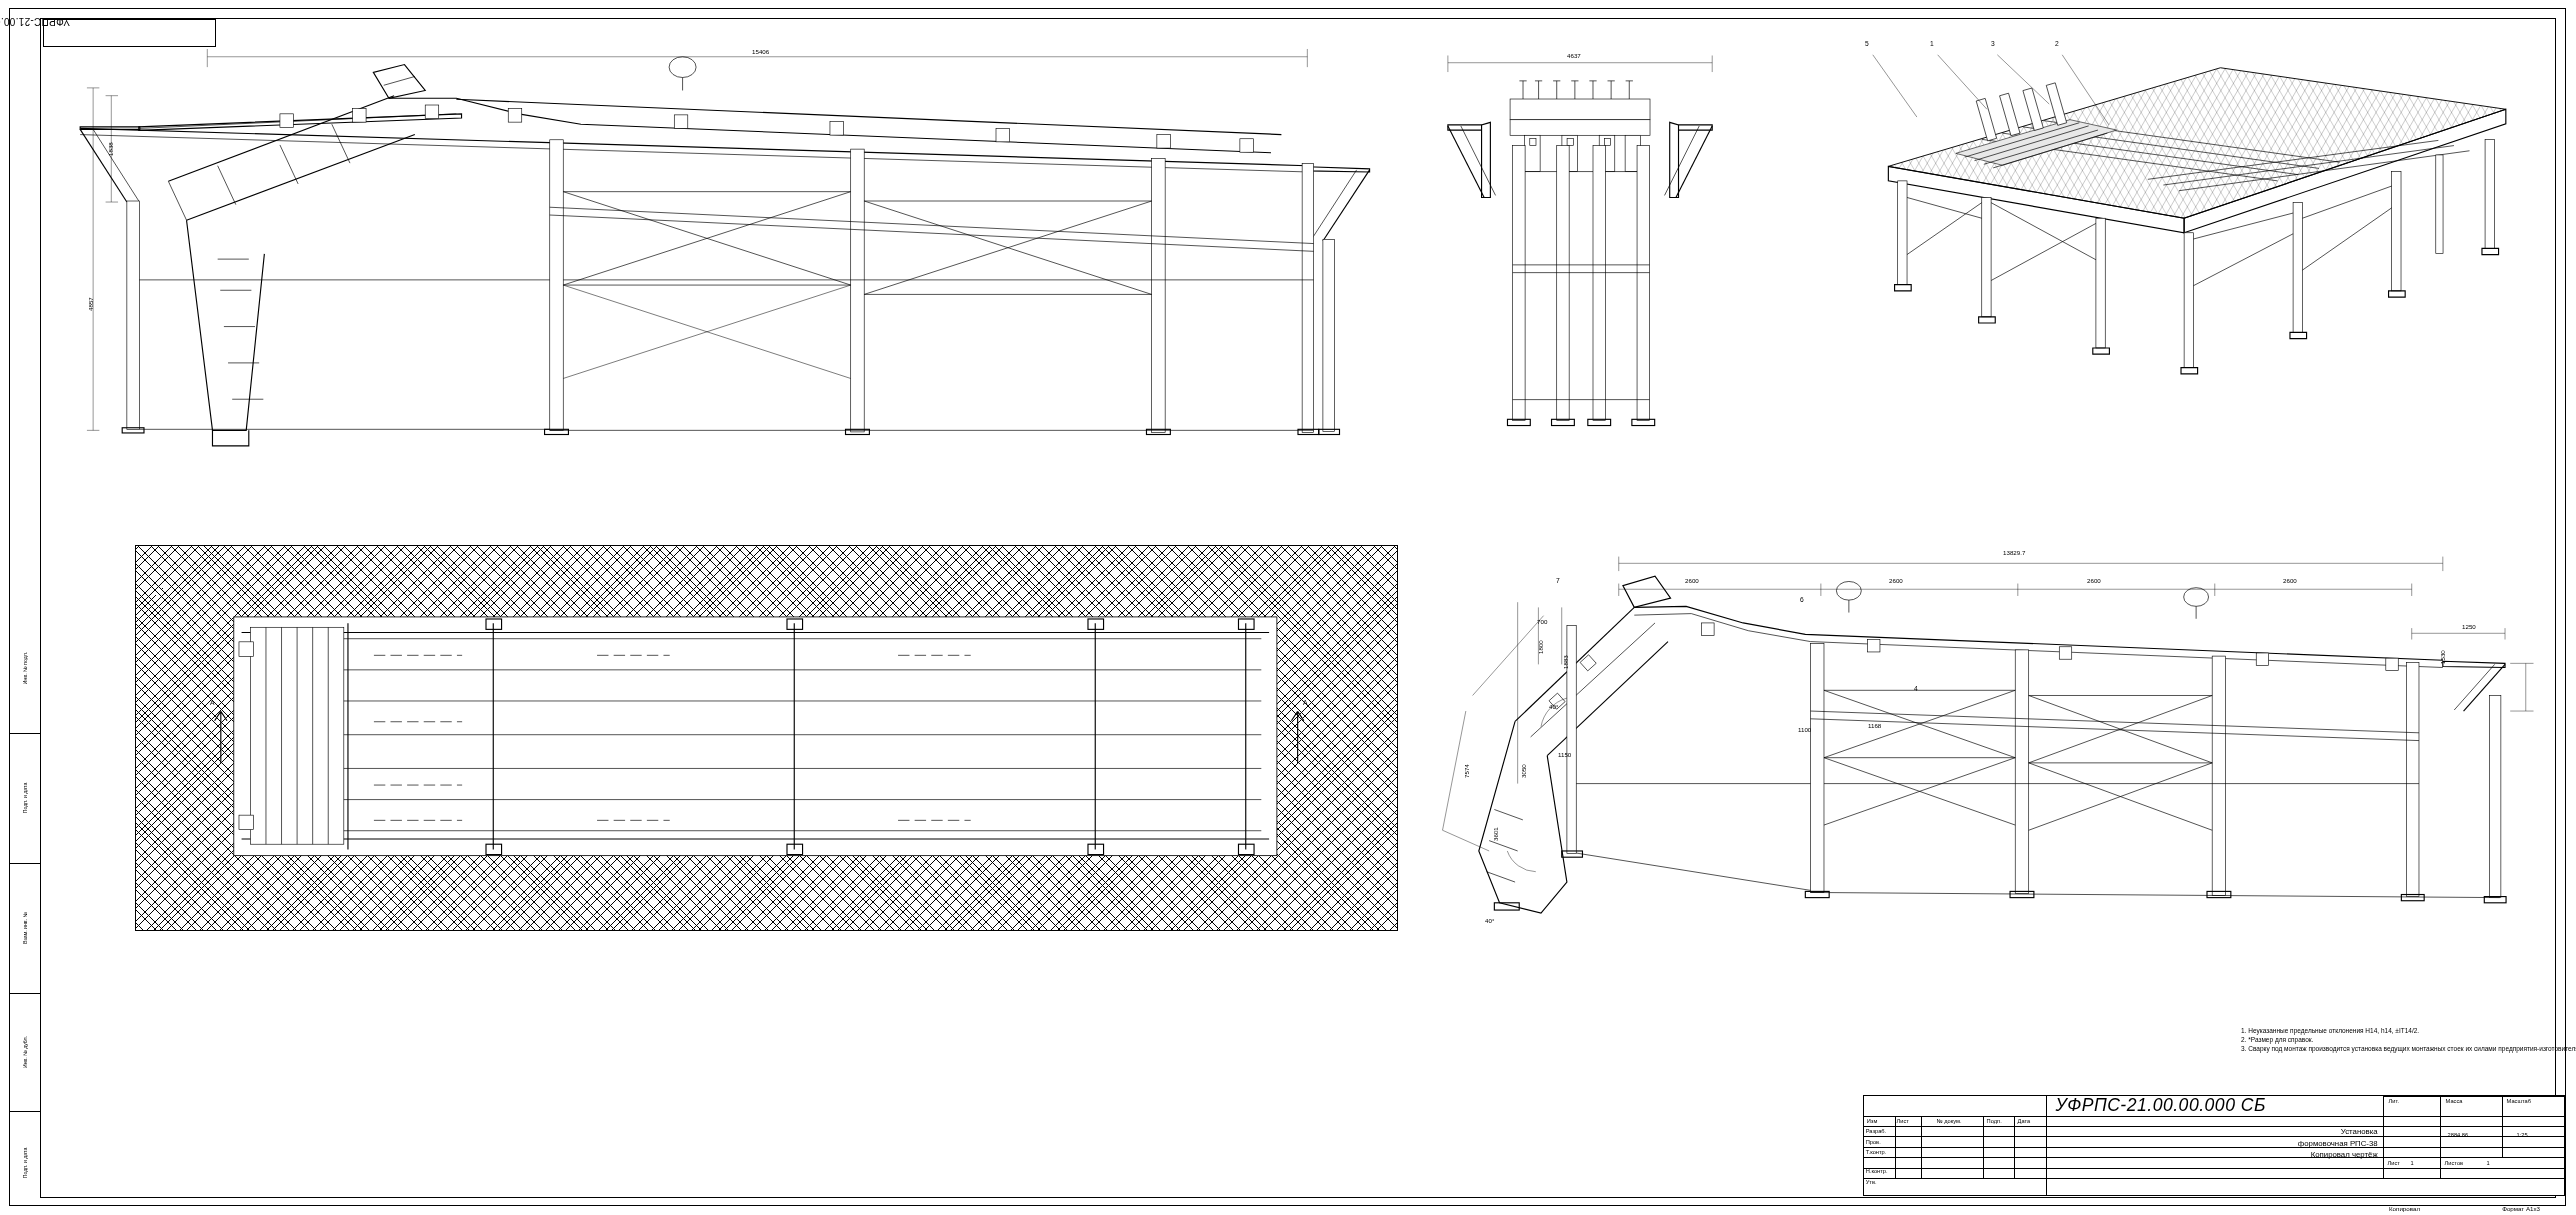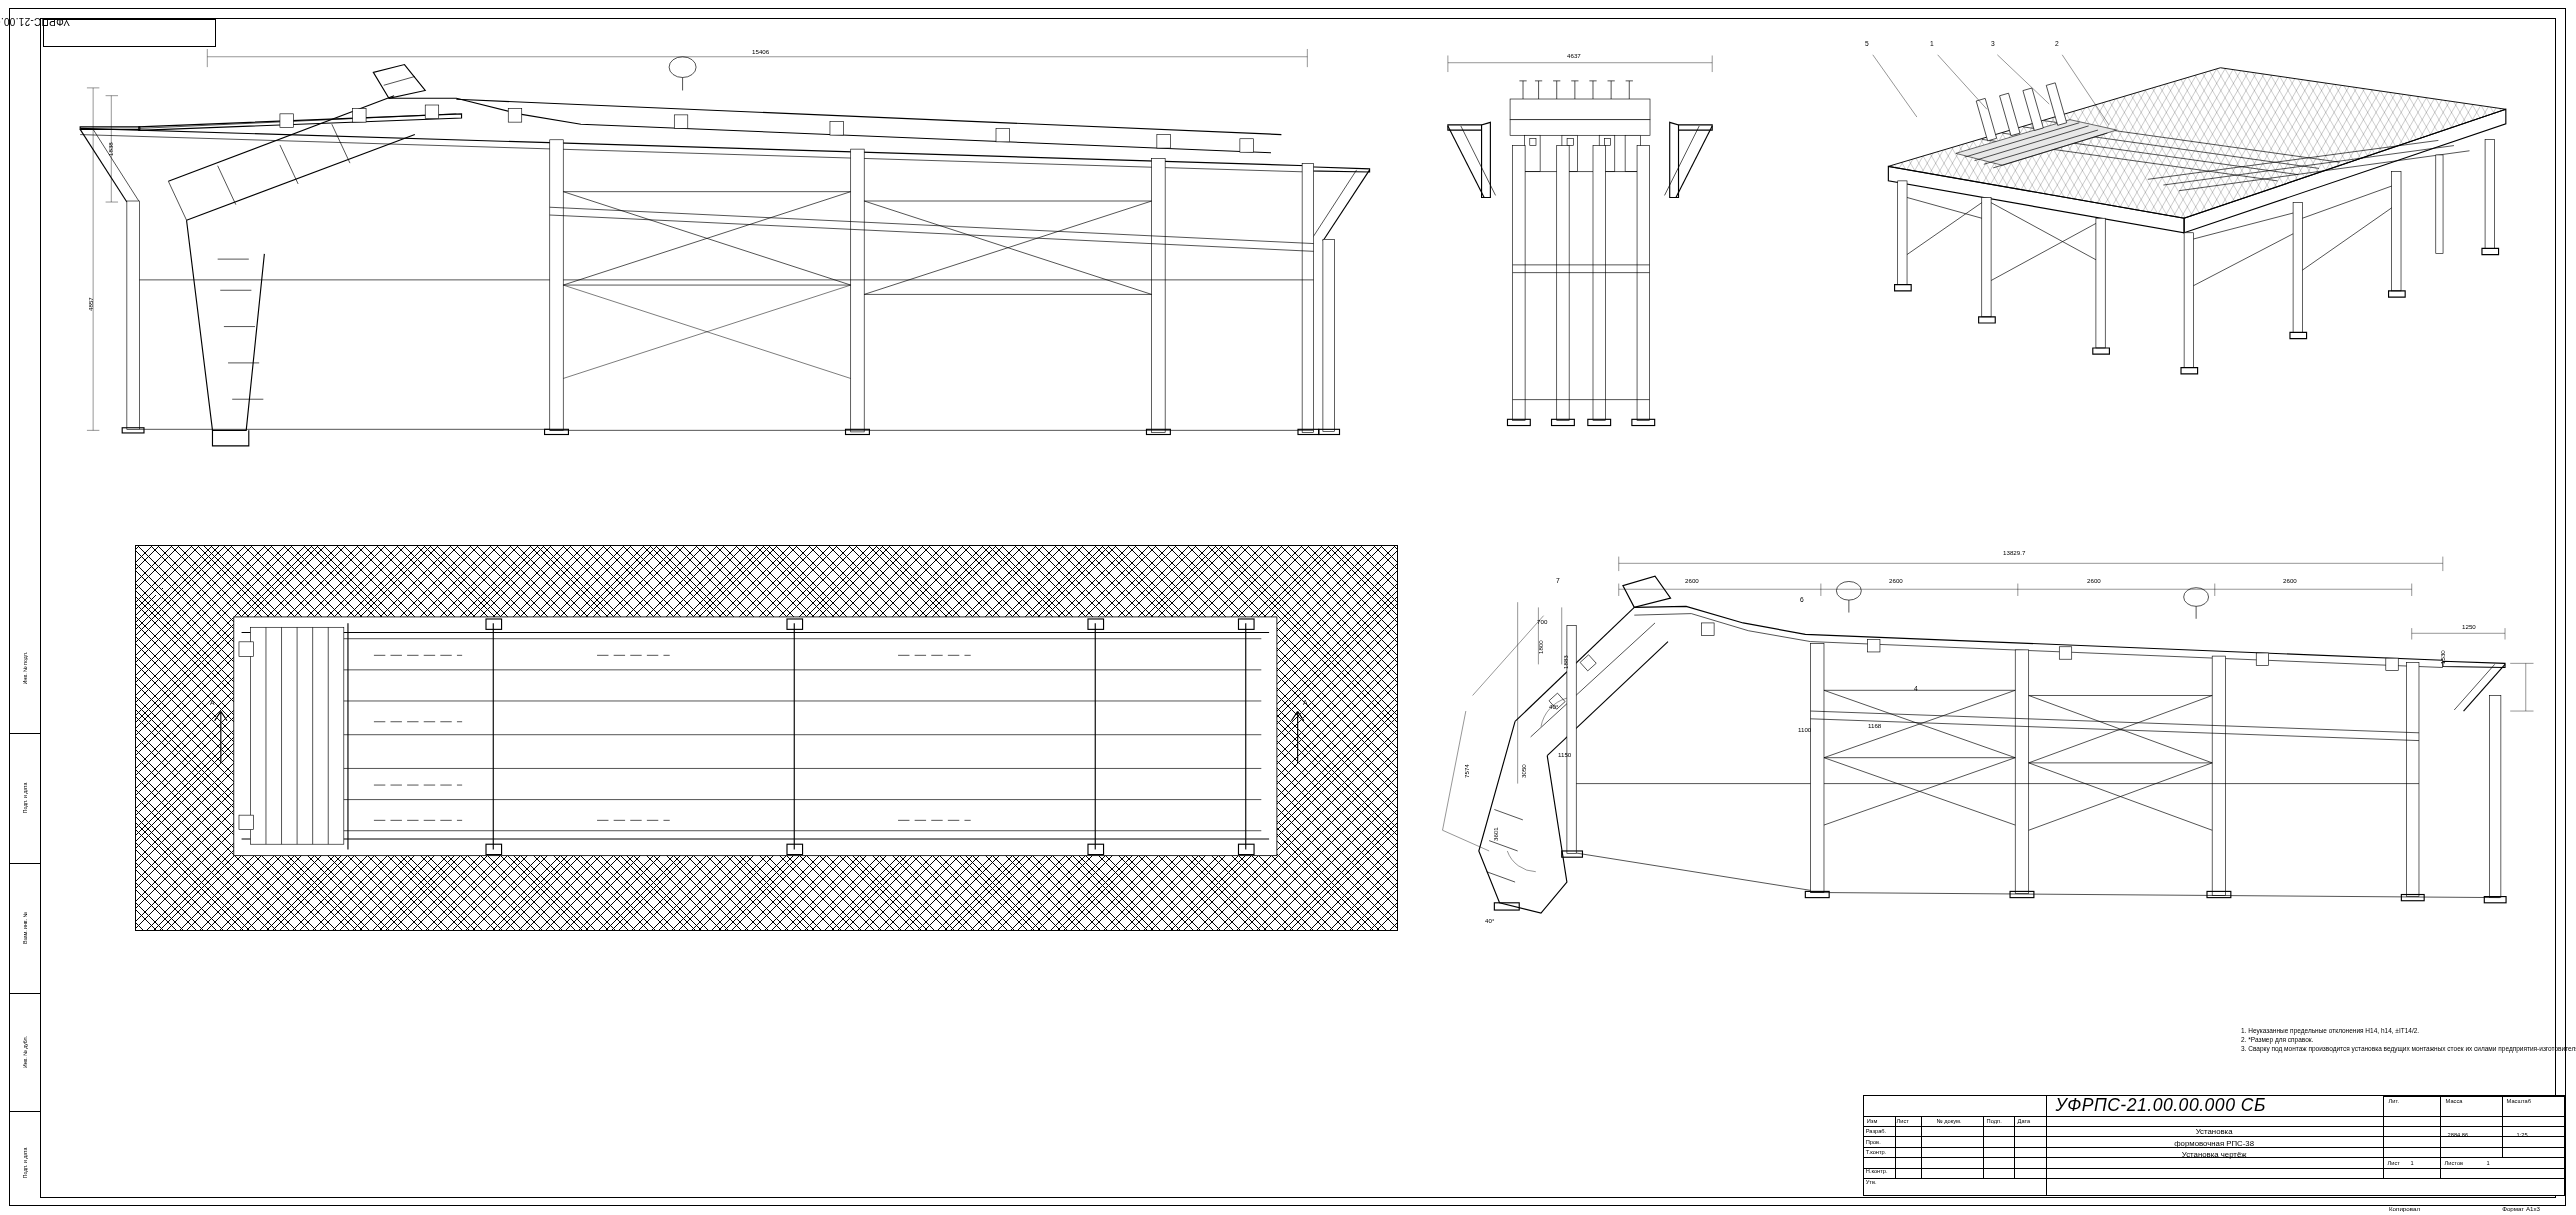--- a/index.html
+++ b/index.html
@@ -38,21 +38,21 @@
   .sthin{stroke:#000;fill:none;stroke-width:0.8;}
   .fillw{fill:#fff;stroke:#000;stroke-width:1.2;}
   .fillg{fill:#e8e8e8;stroke:#000;stroke-width:1.1;}
 
   
   .tb{position:absolute;right:11.4px;bottom:20px;width:700px;height:99px;border:1.3px solid #000;background:#fff;}
   .tb .vr{position:absolute;top:0;bottom:0;width:0.7px;background:#000;}
   .tb .hr{position:absolute;left:0;right:0;height:0.7px;background:#000;}
   .tb .cell{position:absolute;font-size:5.7px;}
   .tb .big{font-size:17.6px;font-style:italic;letter-spacing:0.5px;}
-  .tb .mid{font-size:7.8px;text-align:center;}
+  .tb .mid{font-size:7.8px;text-align:right;}
   .bottom-note{position:absolute;right:156px;bottom:4.2px;font-size:6.2px;}
   .bottom-note2{position:absolute;right:36px;bottom:4.2px;font-size:6.2px;}
 </style>
 </head>
 <body>
 
 <div id="sheet">
 
   <div class="frame-outer"></div>
   <div class="frame-inner"></div>
@@ -525,21 +525,21 @@
     <div class="cell" style="left:154px;top:22px;">Дата</div>
 
     <div class="cell" style="left:2.1px;top:32px;">Разраб.</div>
     <div class="cell" style="left:2.1px;top:43px;">Пров.</div>
     <div class="cell" style="left:2.1px;top:53px;">Т.контр.</div>
     <div class="cell" style="left:2.1px;top:72px;">Н.контр.</div>
     <div class="cell" style="left:2.1px;top:83px;">Утв.</div>
 
     <div class="cell mid" style="left:187px;top:31px;width:327px;">Установка</div>
     <div class="cell mid" style="left:187px;top:43px;width:327px;">формовочная РПС-38</div>
-    <div class="cell mid" style="left:187px;top:54px;width:327px;">Установка чертёж</div>
+    <div class="cell mid" style="left:187px;top:54px;width:327px;">Копировал чертёж</div>
 
     <div class="cell big" style="left:192px;top:-1px;">УФРПС-21.00.00.000 СБ</div>
 
     <div class="cell" style="left:525px;top:2.1px;">Лит.</div>
     <div class="cell" style="left:582px;top:2.1px;">Масса</div>
     <div class="cell" style="left:643px;top:2.1px;">Масштаб</div>
     <div class="cell" style="left:584px;top:36px;">2884.86</div>
     <div class="cell" style="left:653px;top:36px;">1:25</div>
     <div class="cell" style="left:524px;top:64px;">Лист</div>
     <div class="cell" style="left:547px;top:64px;">1</div>

